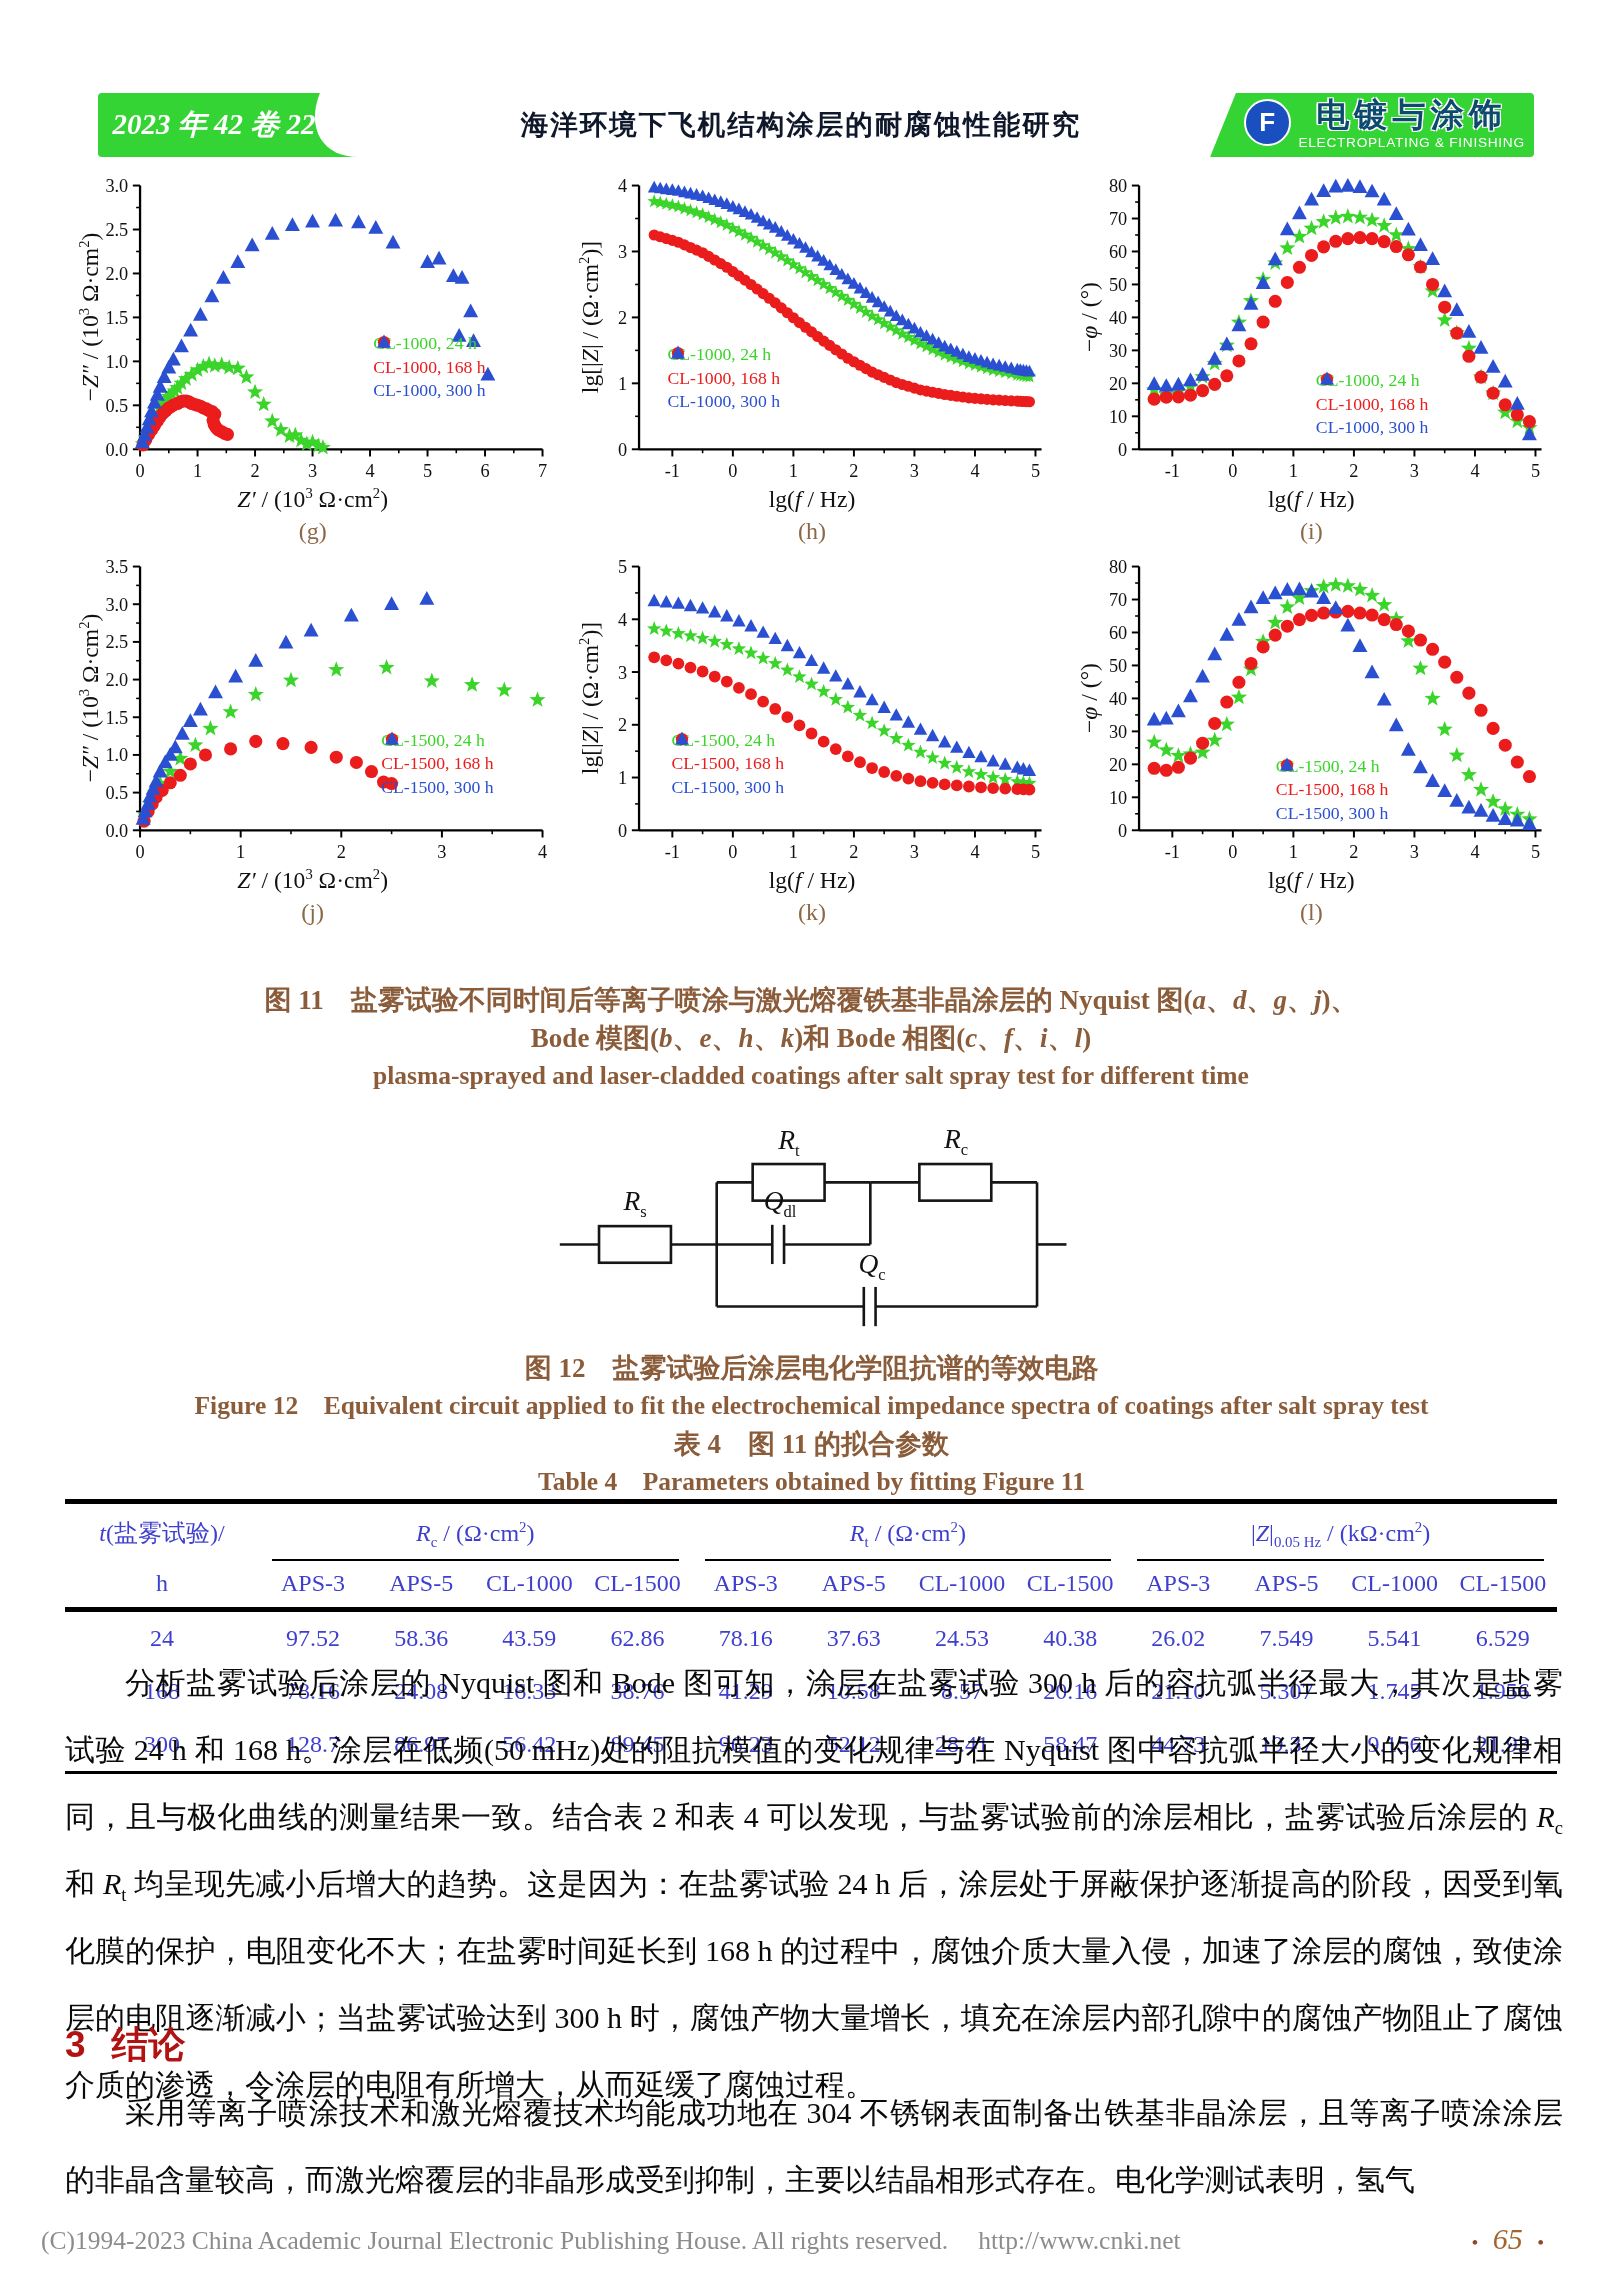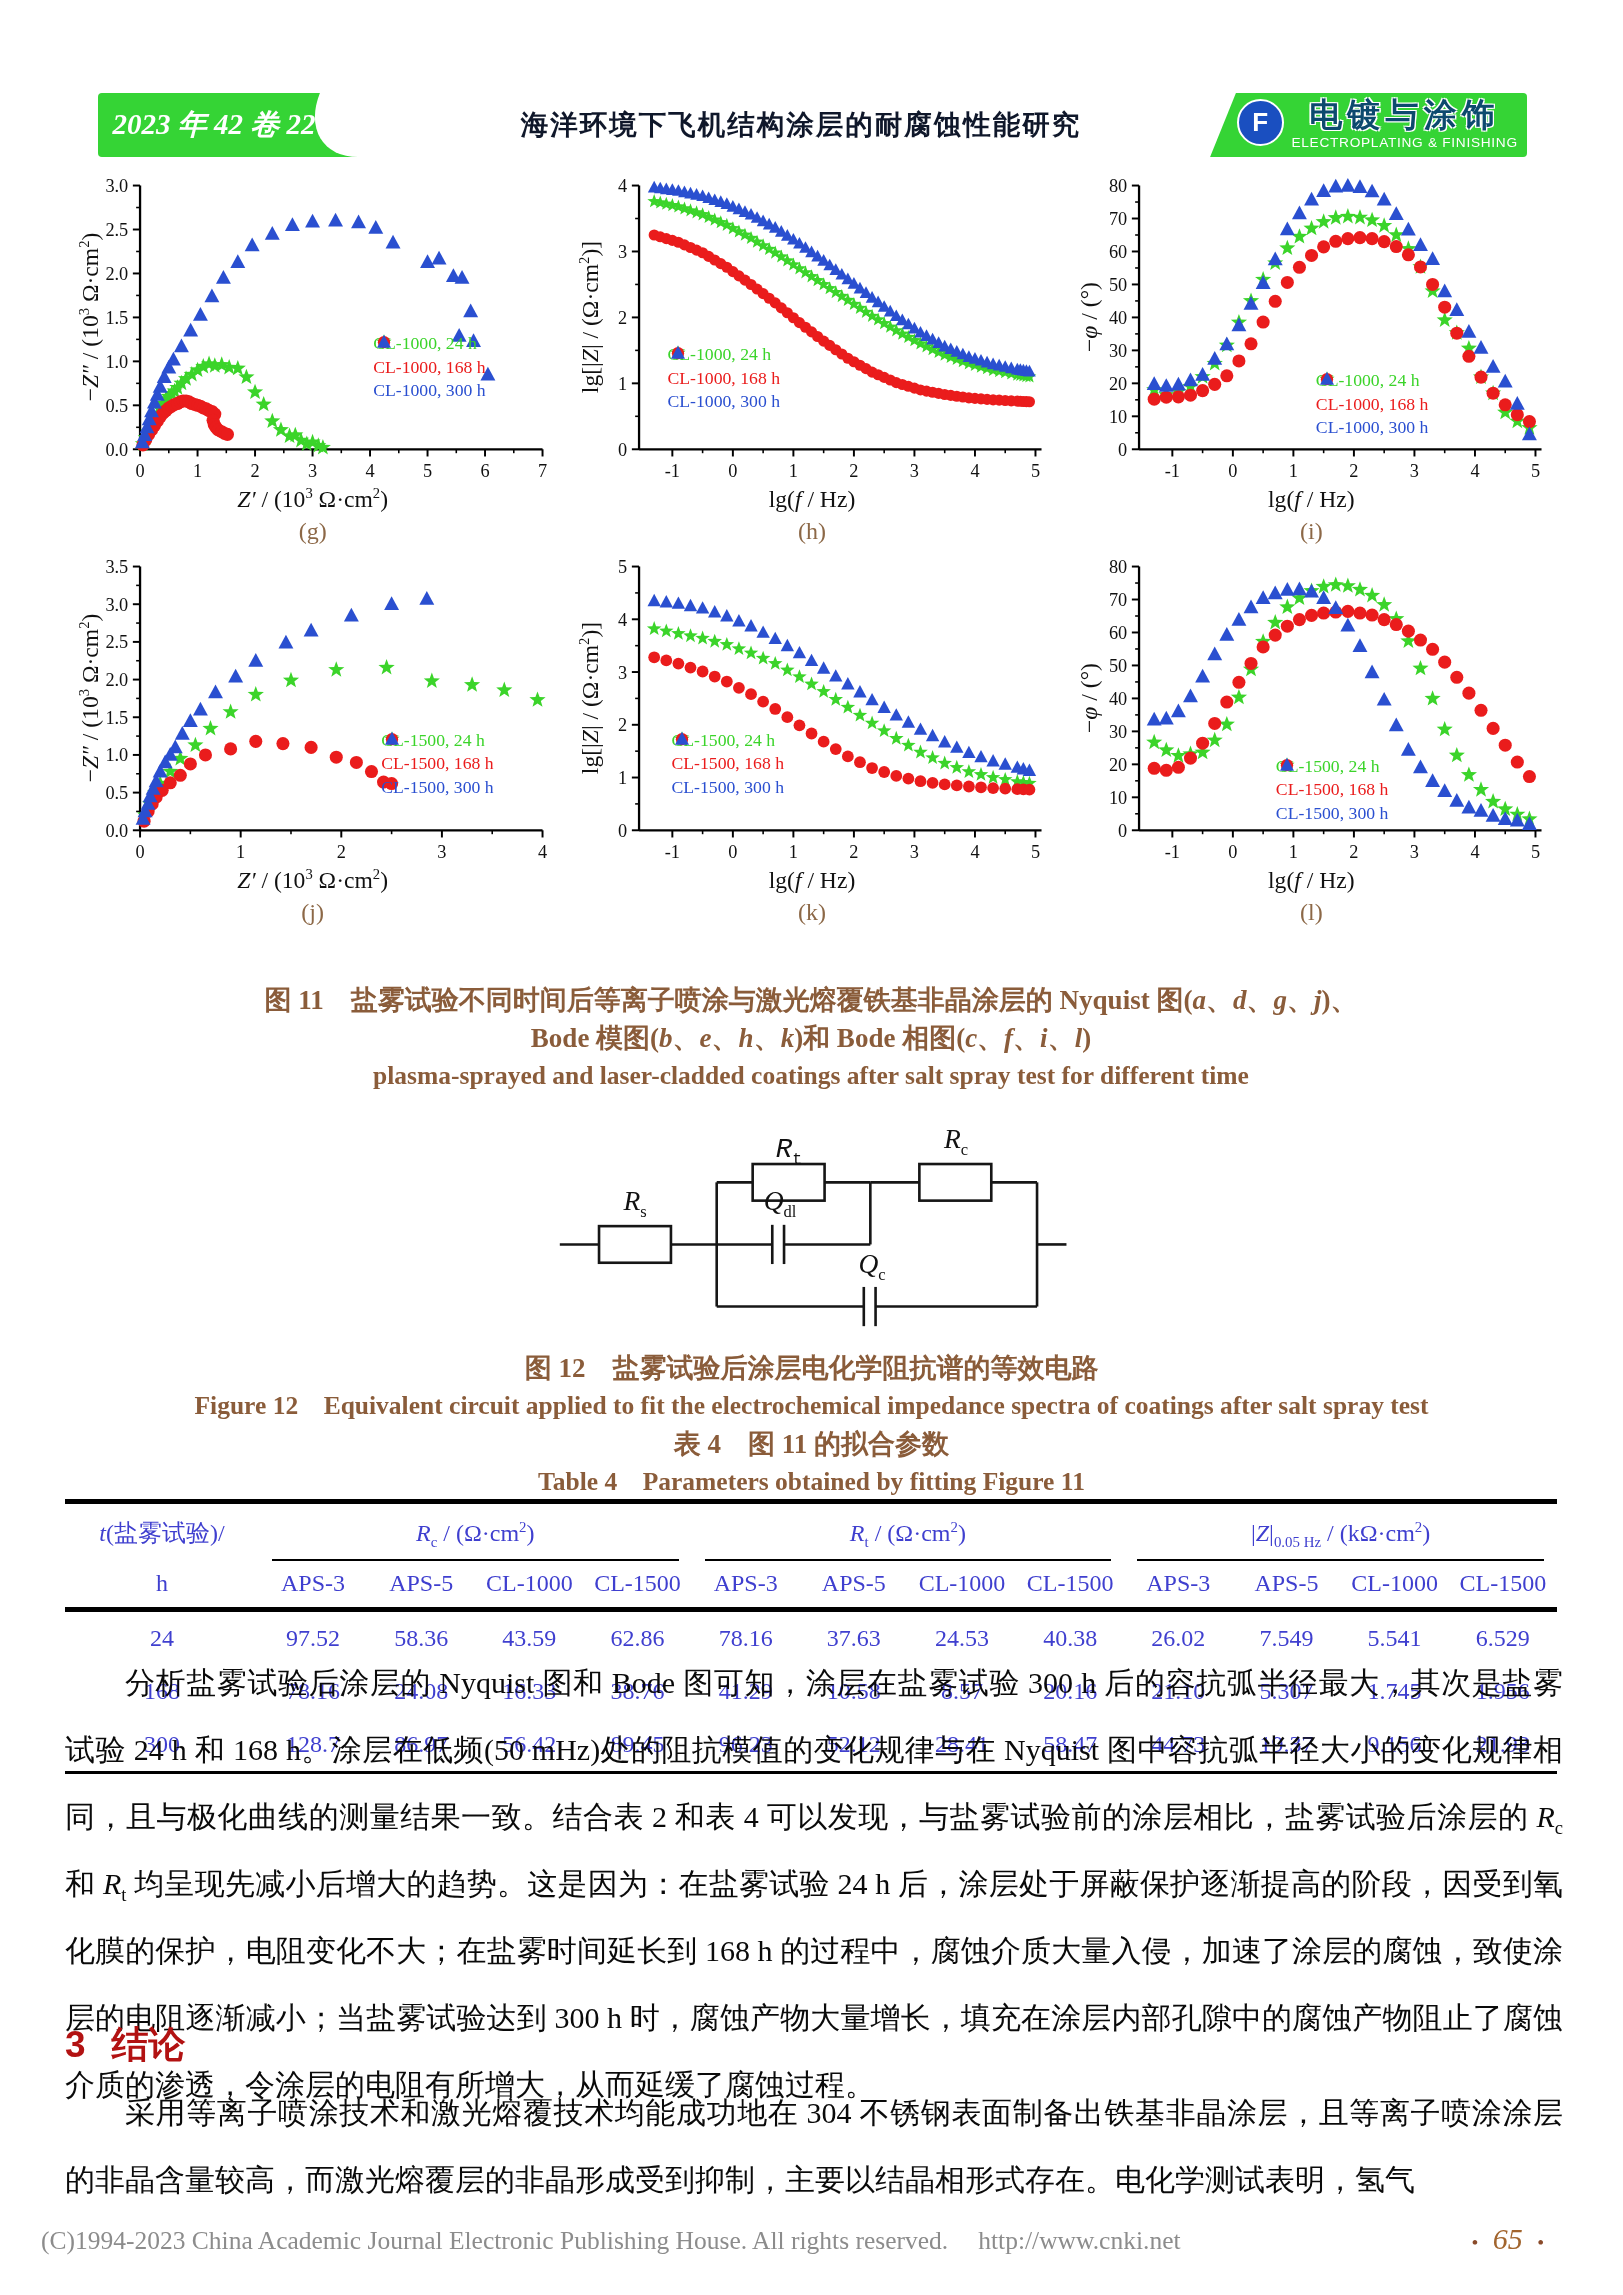--- a/index.html
+++ b/index.html
@@ -1,21 +1,21 @@
 <!DOCTYPE html>
 <html style="font-size:10.5px"><head>
 <meta charset="utf-8">
 <style>
   html,body{margin:0;padding:0;background:#e8e8e8;}
   .page{position:relative;width:1623px;height:2295px;background:#ffffff;overflow:hidden;
         font-family:"Liberation Serif","DejaVu Serif",serif;color:#000;}
   .it{font-style:italic;}
   sup,sub{font-size:62%;line-height:0;}
   
-  .banner{position:absolute;top:93px;left:98px;width:1429px;height:64px;background:#35d435;border-radius:3.9px;}
+  .banner{position:absolute;top:93px;left:98px;width:1429px;height:64px;background:#35d435;border-radius:3.9px;padding-left:7px;}
   .banner-white{position:absolute;top:0;left:209px;width:916px;height:64px;background:#ffffff;transform:skewX(-22deg);border-radius:0 0 0 79px;}
   .issue{position:absolute;left:14.4px;top:50%;transform:translateY(-50%);color:#ffffff;font-weight:bold;font-style:italic;font-size:29px;white-space:nowrap;font-family:"Liberation Serif","DejaVu Serif",serif;}
   .banner-title{position:absolute;left:327px;width:752px;top:50%;transform:translateY(-50%);text-align:center;color:#0f172a;font-weight:bold;font-size:27.5px;letter-spacing:2px;white-space:nowrap;}
   .logo{position:absolute;right:9.2px;top:2.6px;display:flex;align-items:flex-start;gap:7.9px;}
   .logo-circle{width:43px;height:43px;border-radius:50%;background:#1a4fc0;border:2.6px solid #ffffff;color:#ffffff;
                display:flex;align-items:center;justify-content:center;font-weight:bold;font-size:26px;margin-top:3.9px;
                font-family:"Liberation Sans","DejaVu Sans",sans-serif;}
   .logo-txt{display:flex;flex-direction:column;align-items:center;}
   .logo-cn{color:#0c4a6e;font-weight:bold;font-size:33px;letter-spacing:5.2px;line-height:38px;
            text-shadow:-1.3px -1.3px 0 #fff,1.3px -1.3px 0 #fff,-1.3px 1.3px 0 #fff,1.3px 1.3px 0 #fff;}
@@ -1224,21 +1224,21 @@
         <line x1="675" y1="95" x2="745" y2="95"></line>
         <line x1="745" y1="95" x2="745" y2="285"></line>
         <line x1="255" y1="285" x2="480" y2="285"></line>
         <line x1="480" y1="255" x2="480" y2="315"></line>
         <line x1="498" y1="255" x2="498" y2="315"></line>
         <line x1="498" y1="285" x2="745" y2="285"></line>
         <line x1="745" y1="190" x2="790" y2="190"></line>
       </g>
     </svg>
     <div class="clabel" style="left:85px;top:65px;"><span class="it">R</span><sub>s</sub></div>
-    <div class="clabel" style="left:239px;top:14px;font-family:Liberation Mono, monospace;"><span class="it">R</span><sub>t</sub></div>
+    <div class="clabel" style="left:239px;top:4px;"><span class="it">R</span><sub>t</sub></div>
     <div class="clabel" style="left:406px;top:2.6px;"><span class="it">R</span><sub>c</sub></div>
     <div class="clabel" style="left:230px;top:65px;"><span class="it">Q</span><sub>dl</sub></div>
     <div class="clabel" style="left:322px;top:128px;"><span class="it">Q</span><sub>c</sub></div>
   </div>
 
   <div class="fig12cap">
     <div class="cap cap-cn"><span>图 12　盐雾试验后涂层电化学阻抗谱的等效电路</span></div>
     <div class="cap cap-en"><span>Figure 12　Equivalent circuit applied to fit the electrochemical impedance spectra of coatings after salt spray test</span></div>
   </div>
 

